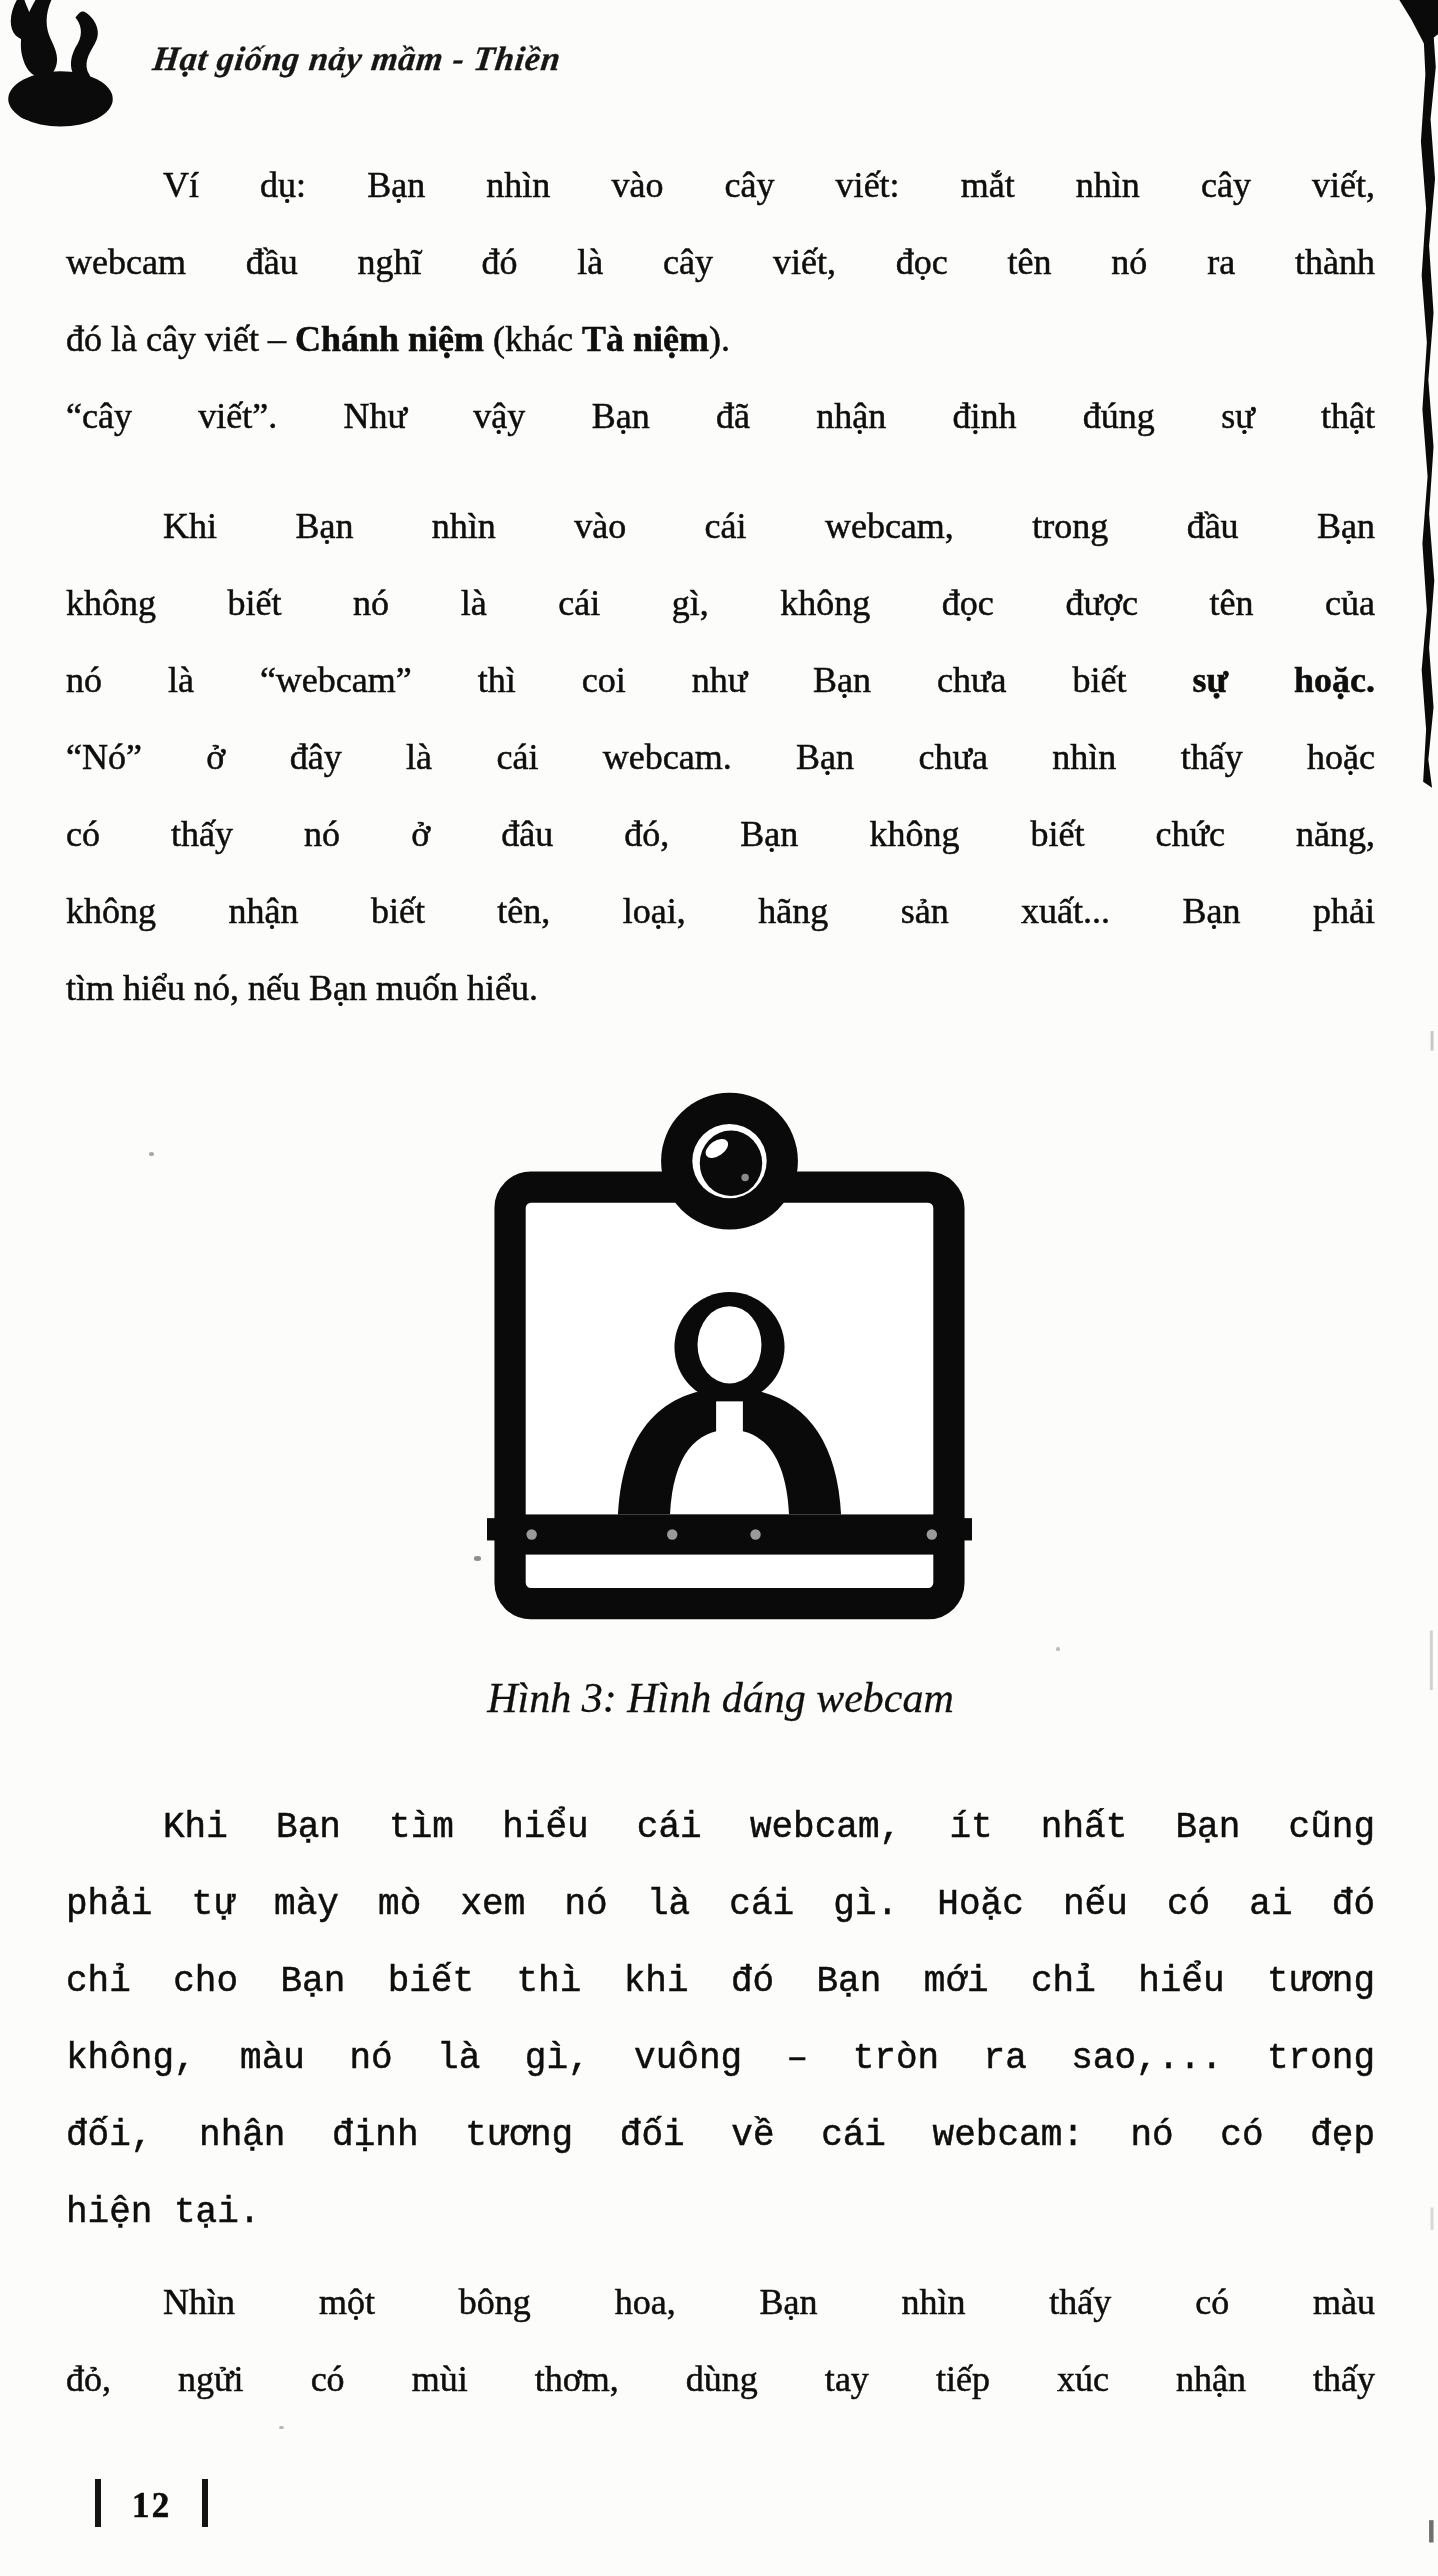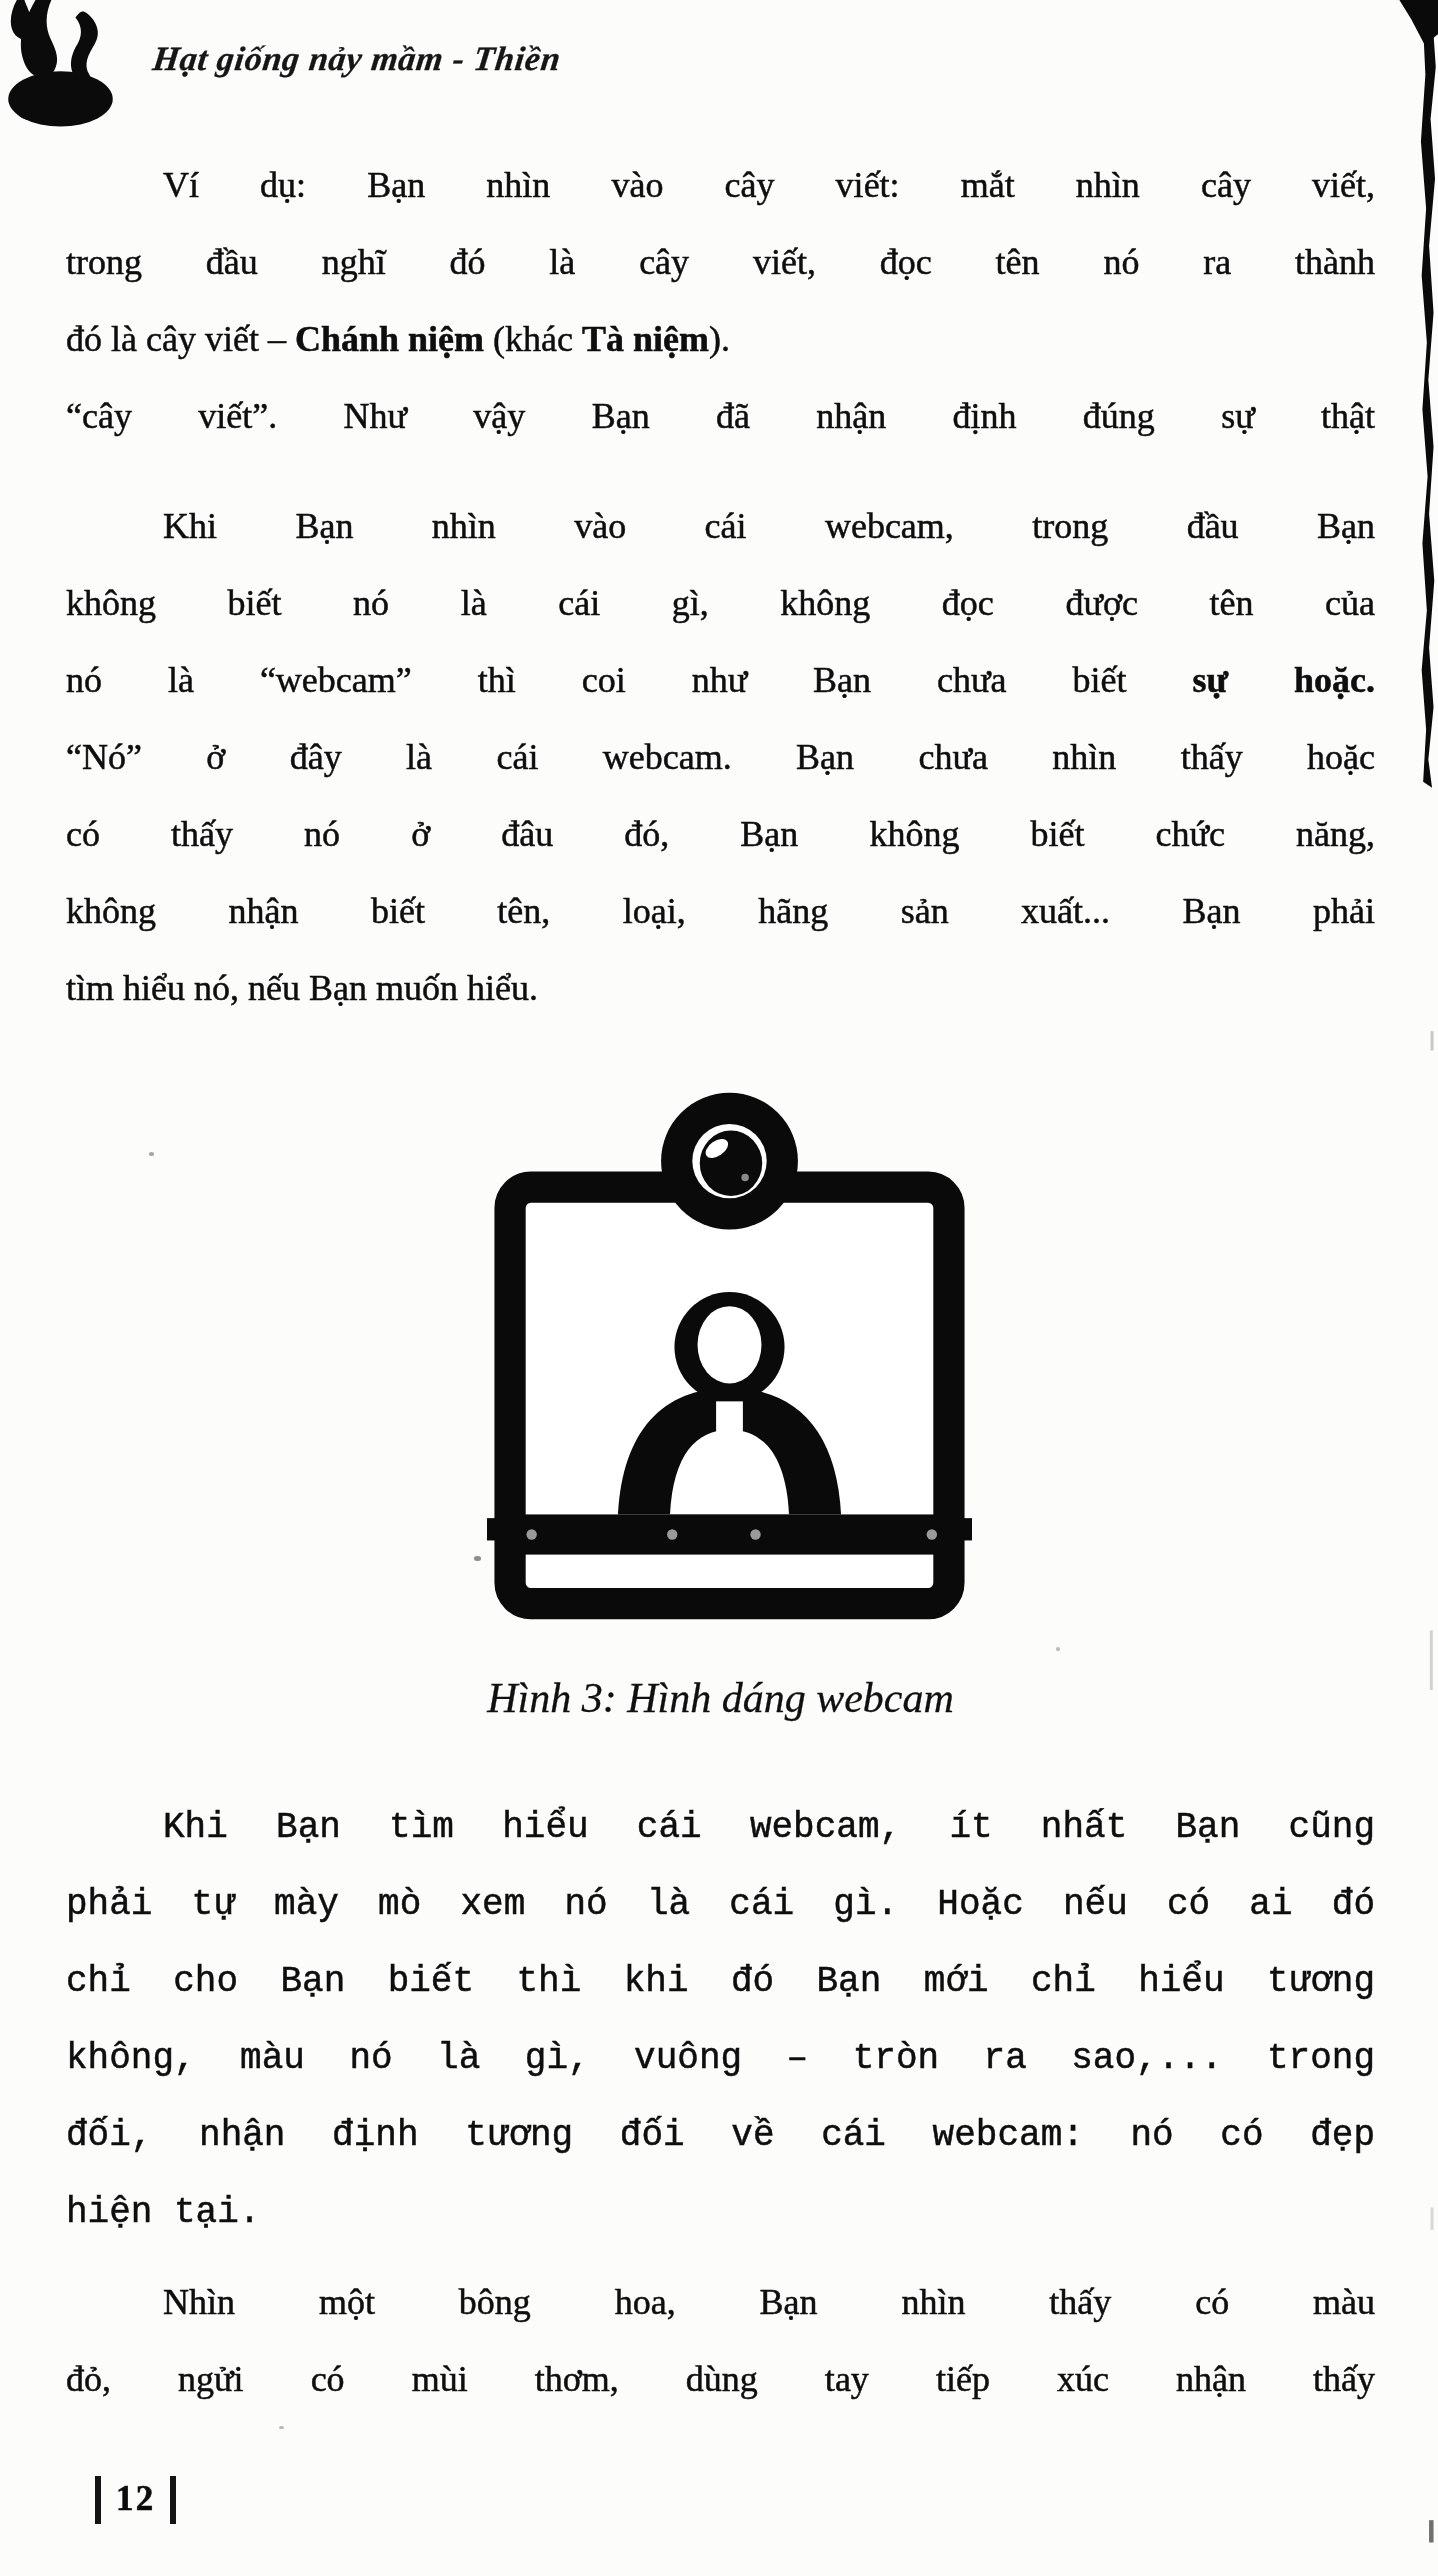--- a/index.html
+++ b/index.html
@@ -30,21 +30,21 @@
   
   .figure{position:absolute;left:484px;top:1083px;width:491px;height:543px;}
   .caption{
     position:absolute;left:66px;top:1672px;width:1309px;
     text-align:center;font-style:italic;font-size:42px;line-height:52px;
     color:#101010;-webkit-text-stroke:0.3px #101010;
   }
   
   .footer{
     position:absolute;left:95px;top:2473px;height:54px;
-    display:flex;align-items:center;gap:15px;
+    display:flex;align-items:flex-end;gap:31px;
   }
   .footer .vbar{width:6px;height:48px;background:#141414;}
   .footer .pnum{
     font-size:35px;font-weight:bold;letter-spacing:2.2px;color:#0c0c0c;
     -webkit-text-stroke:0.6px #0c0c0c;transform:translateY(-1.5px);
   }
   
   .edge-art{position:absolute;right:0;top:0;width:52px;height:2576px;}
   .speck{position:absolute;border-radius:50%;}
 </style>
@@ -59,21 +59,21 @@
     <path d="M45,0 C30,25 18,55 27,82 C35,110 62,114 70,94 C78,74 64,60 60,44 C56,28 60,12 66,0 Z" fill="#0b0b0b"></path>
     <path d="M20,0 C10,16 6,38 17,50 C30,62 45,54 40,34 C36,18 30,8 28,0 Z" fill="#0b0b0b"></path>
     <path d="M112,20 C125,30 132,46 123,61 C114,76 107,89 116,103 C121,114 107,120 99,109 C86,94 91,75 100,61 C108,47 104,34 97,26 C103,17 107,16 112,20 Z" fill="#0b0b0b"></path>
     <path d="M58,96 C70,120 92,122 104,104 C110,118 96,132 80,130 C64,128 56,112 58,96 Z" fill="#0b0b0b"></path>
   </svg>
   <div class="book-title">Hạt giống nảy mầm - Thiền</div>
 </div>
 
 <div id="p1" class="para">
     <div class="line indent"><span>Ví dụ: Bạn nhìn vào cây viết: mắt nhìn cây viết,</span></div>
-    <div class="line"><span>trong đầu nghĩ đó là cây viết, đọc tên nó ra thành</span></div>
+    <div class="line"><span>webcam đầu nghĩ đó là cây viết, đọc tên nó ra thành</span></div>
     <div class="line last"><span>đó là cây viết – </span><span class="bold">Chánh niệm</span><span> (khác </span><span class="bold">Tà niệm</span><span>).</span></div>
     <div class="line"><span>“cây viết”. Như vậy Bạn đã nhận định đúng sự thật</span></div>
   </div>
 <div id="p2" class="para">
     <div class="line indent"><span>Khi Bạn nhìn vào cái webcam, trong đầu Bạn</span></div>
     <div class="line"><span>không biết nó là cái gì, không đọc được tên của</span></div>
     <div class="line"><span>nó là “webcam” thì coi như Bạn chưa biết </span><span class="bold">sự hoặc.</span></div>
     <div class="line"><span>“Nó” ở đây là cái webcam. Bạn chưa nhìn thấy hoặc</span></div>
     <div class="line"><span>có thấy nó ở đâu đó, Bạn không biết chức năng,</span></div>
     <div class="line"><span>không nhận biết tên, loại, hãng sản xuất... Bạn phải</span></div>

